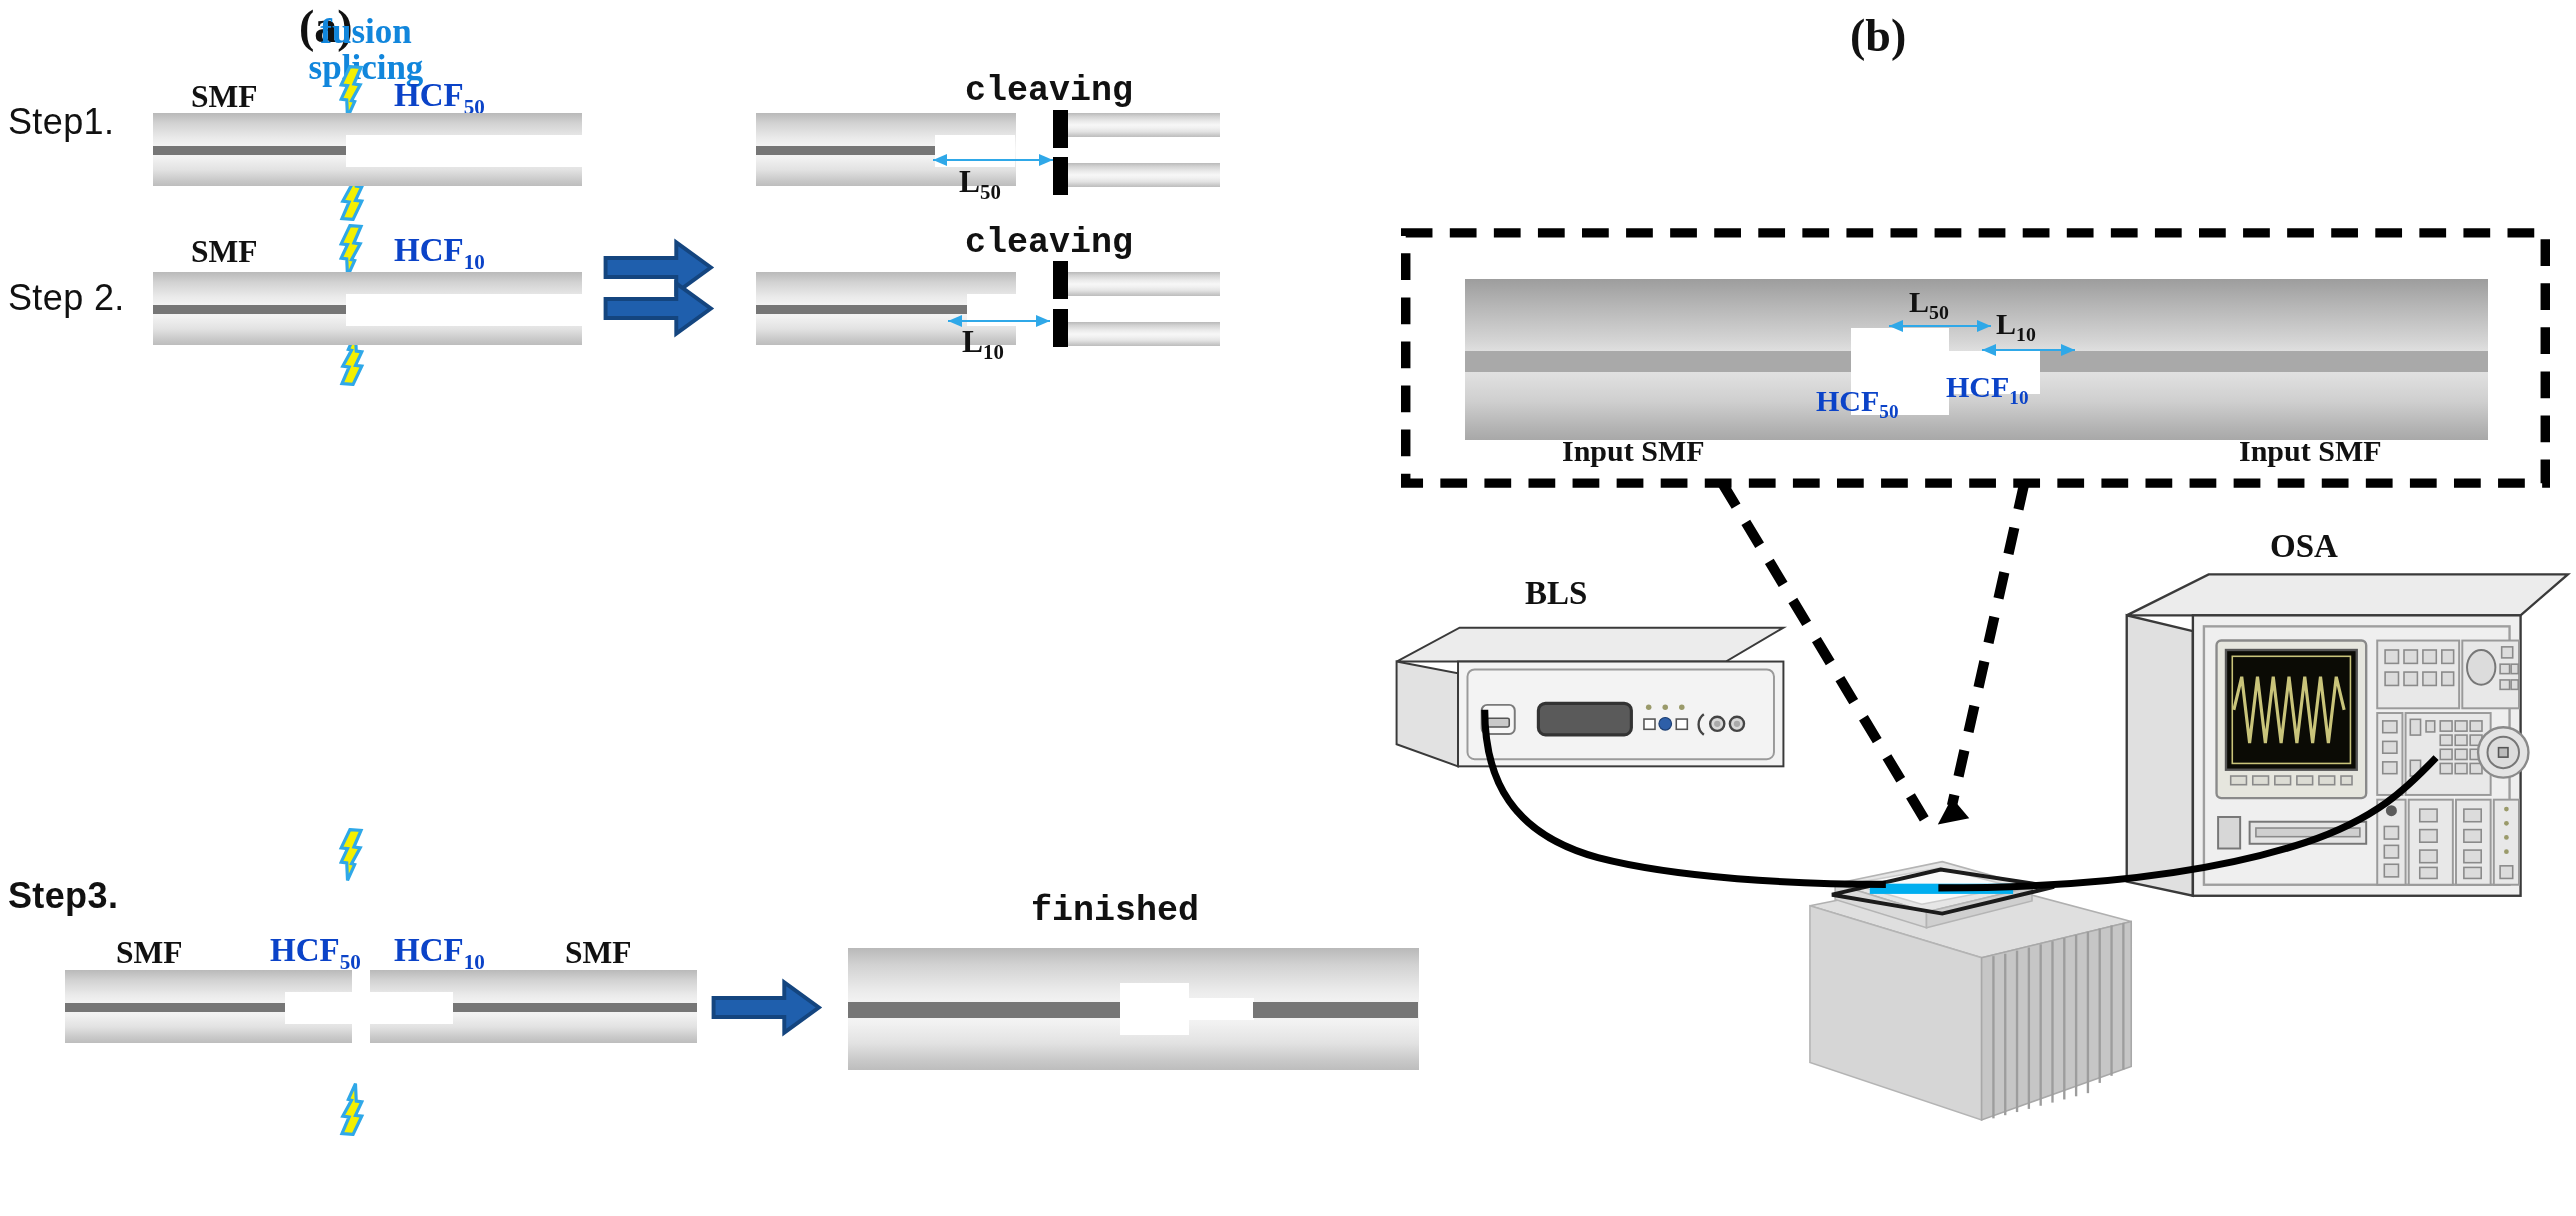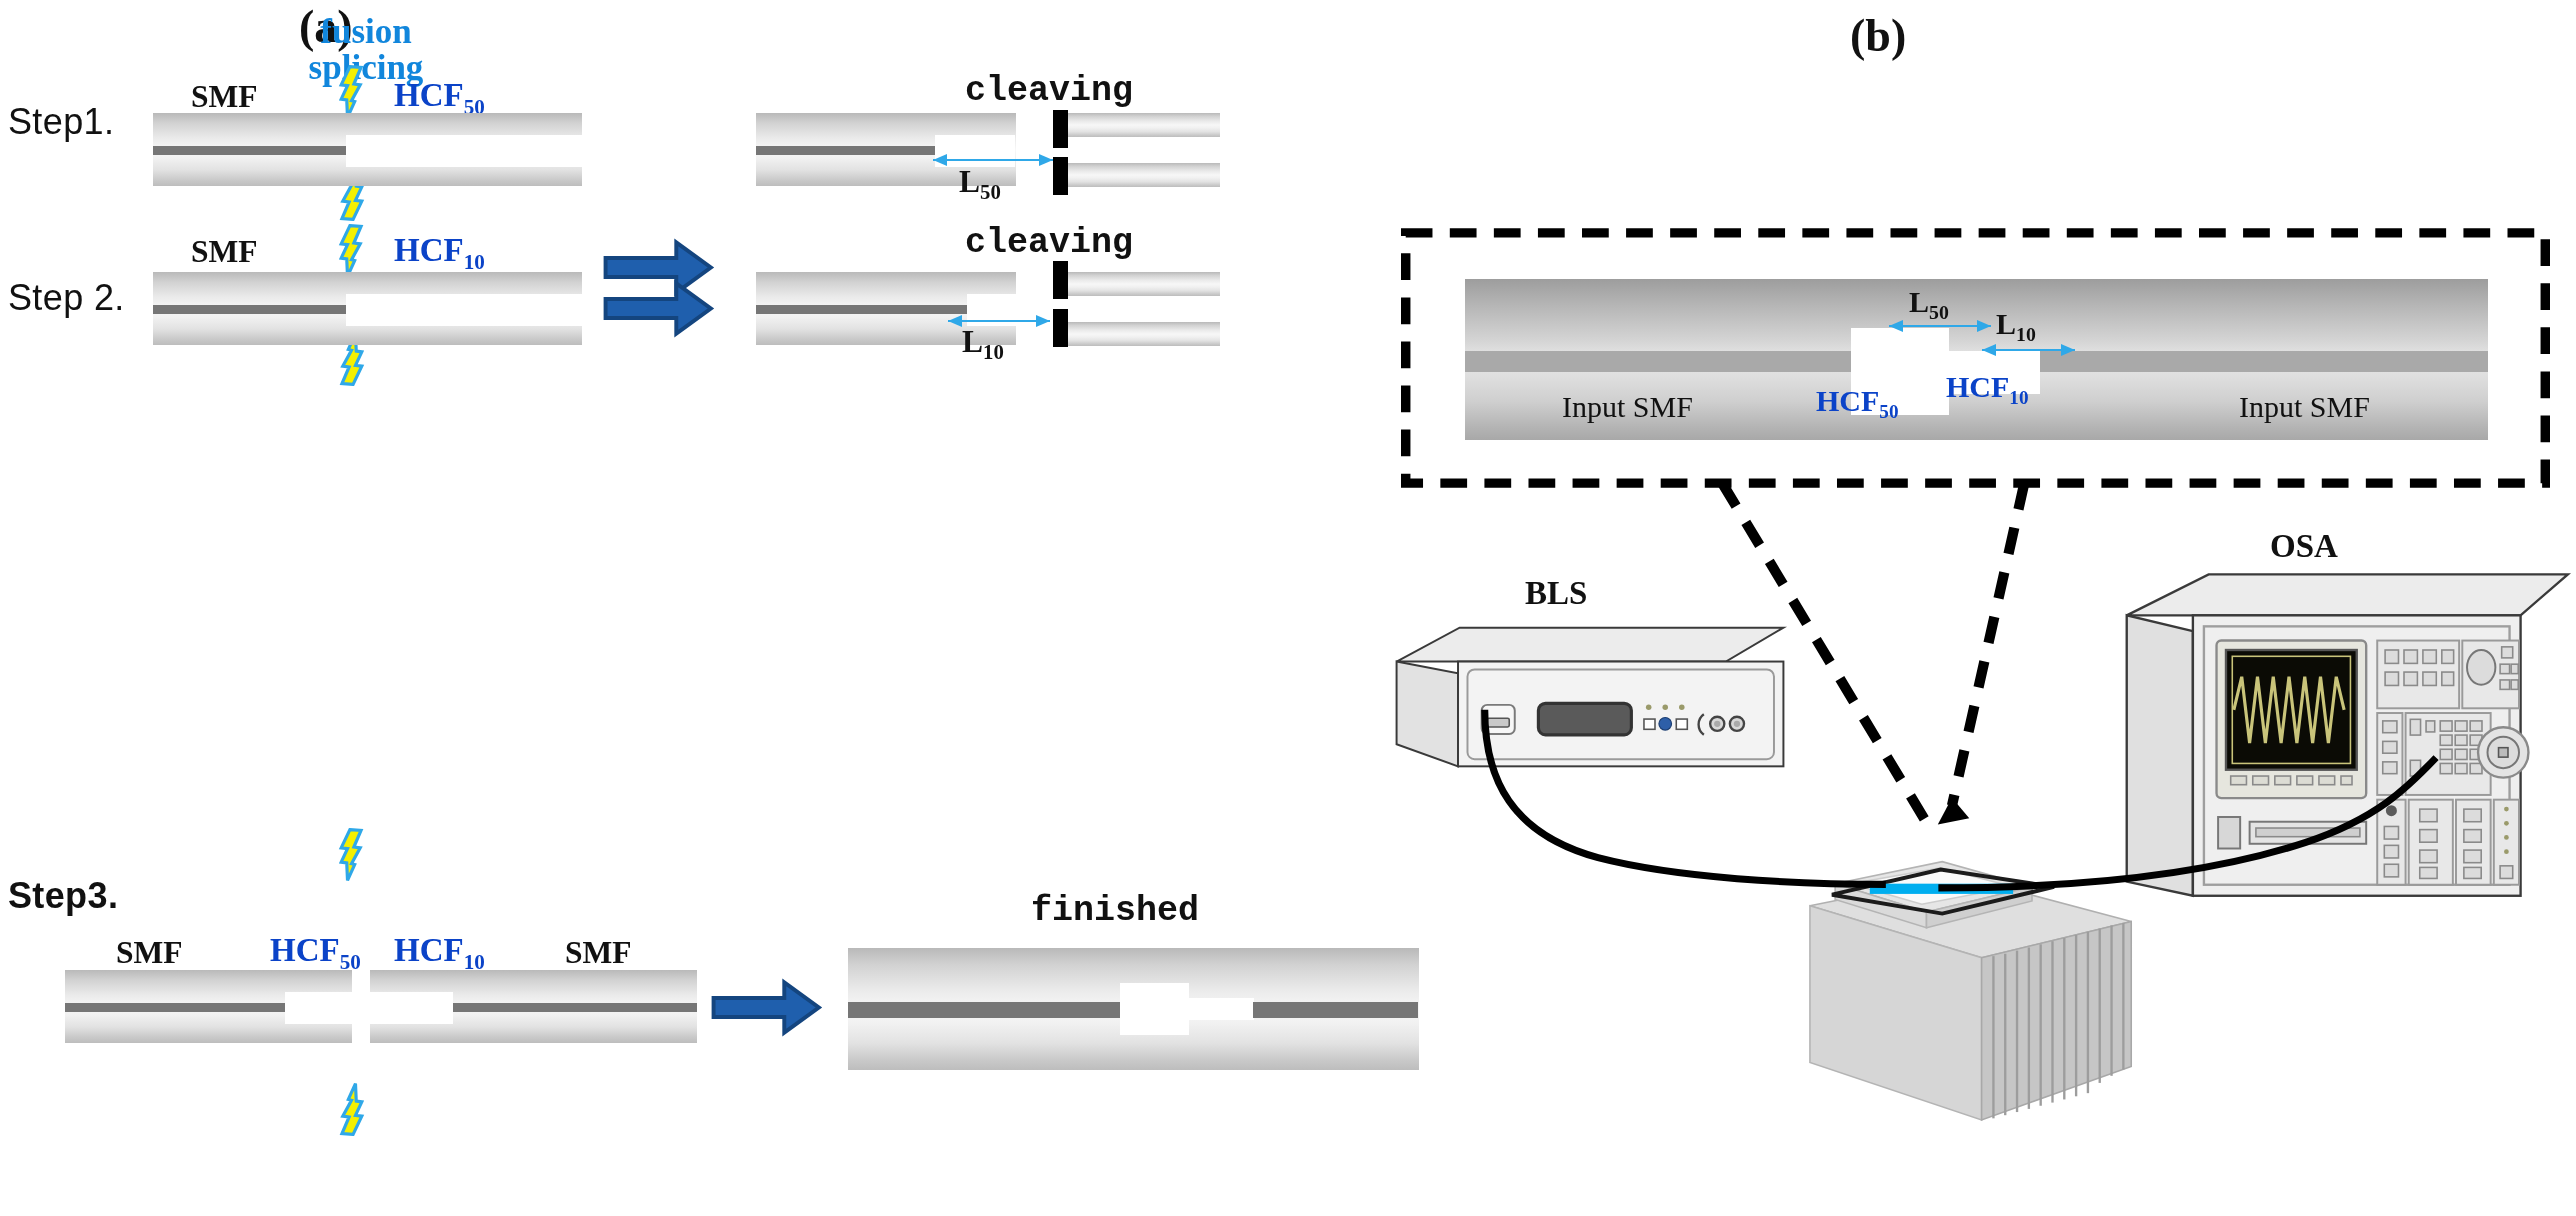--- a/index.html
+++ b/index.html
@@ -10,21 +10,21 @@
   .panel-label{font-family:"Liberation Serif",serif;font-weight:bold;font-size:46px;color:#111;}
   .step-label{font-family:"Liberation Sans",sans-serif;font-size:36px;color:#111;letter-spacing:0.4px;}
   .fiber-label{font-family:"Liberation Serif",serif;font-weight:bold;font-size:31.5px;color:#111;}
   .hcf-label{font-family:"Liberation Serif",serif;font-weight:bold;font-size:33px;color:#0B43C8;white-space:nowrap;}
   .hcf-label sub{font-size:0.64em;}
   .blue-note{font-family:"Liberation Serif",serif;font-weight:bold;font-size:35px;color:#1186DC;line-height:1.02;text-align:center;}
   .action-label{font-family:Liberation Mono, monospace;font-weight:bold;font-size:35px;color:#111;}
   .len-label{font-family:"Liberation Serif",serif;font-weight:bold;font-size:31.5px;color:#111;white-space:nowrap;}
   .len-label sub{font-size:0.66em;}
   .instr-label{font-family:"Liberation Serif",serif;font-weight:bold;font-size:33px;color:#111;text-align:right;}
-  .inset-label{font-family:"Liberation Serif",serif;font-weight:normal;font-size:30px;color:#111;white-space:nowrap;}
+  .inset-label{font-family:"Liberation Serif",serif;font-weight:bold;font-size:30px;color:#111;white-space:nowrap;margin-top:44px;}
 
   
   .clad{
     background:linear-gradient(to bottom,
       #b9b9b9 0%, #d2d2d2 14%, #eaeaea 34%, #f7f7f7 50%,
       #f1f1f1 62%, #e2e2e2 78%, #c9c9c9 92%, #bdbdbd 100%);
   }
   .clad-b{
     background:linear-gradient(to bottom,
       #9d9d9d 0%, #b5b5b5 16%, #d4d4d4 38%, #e8e8e8 50%,

